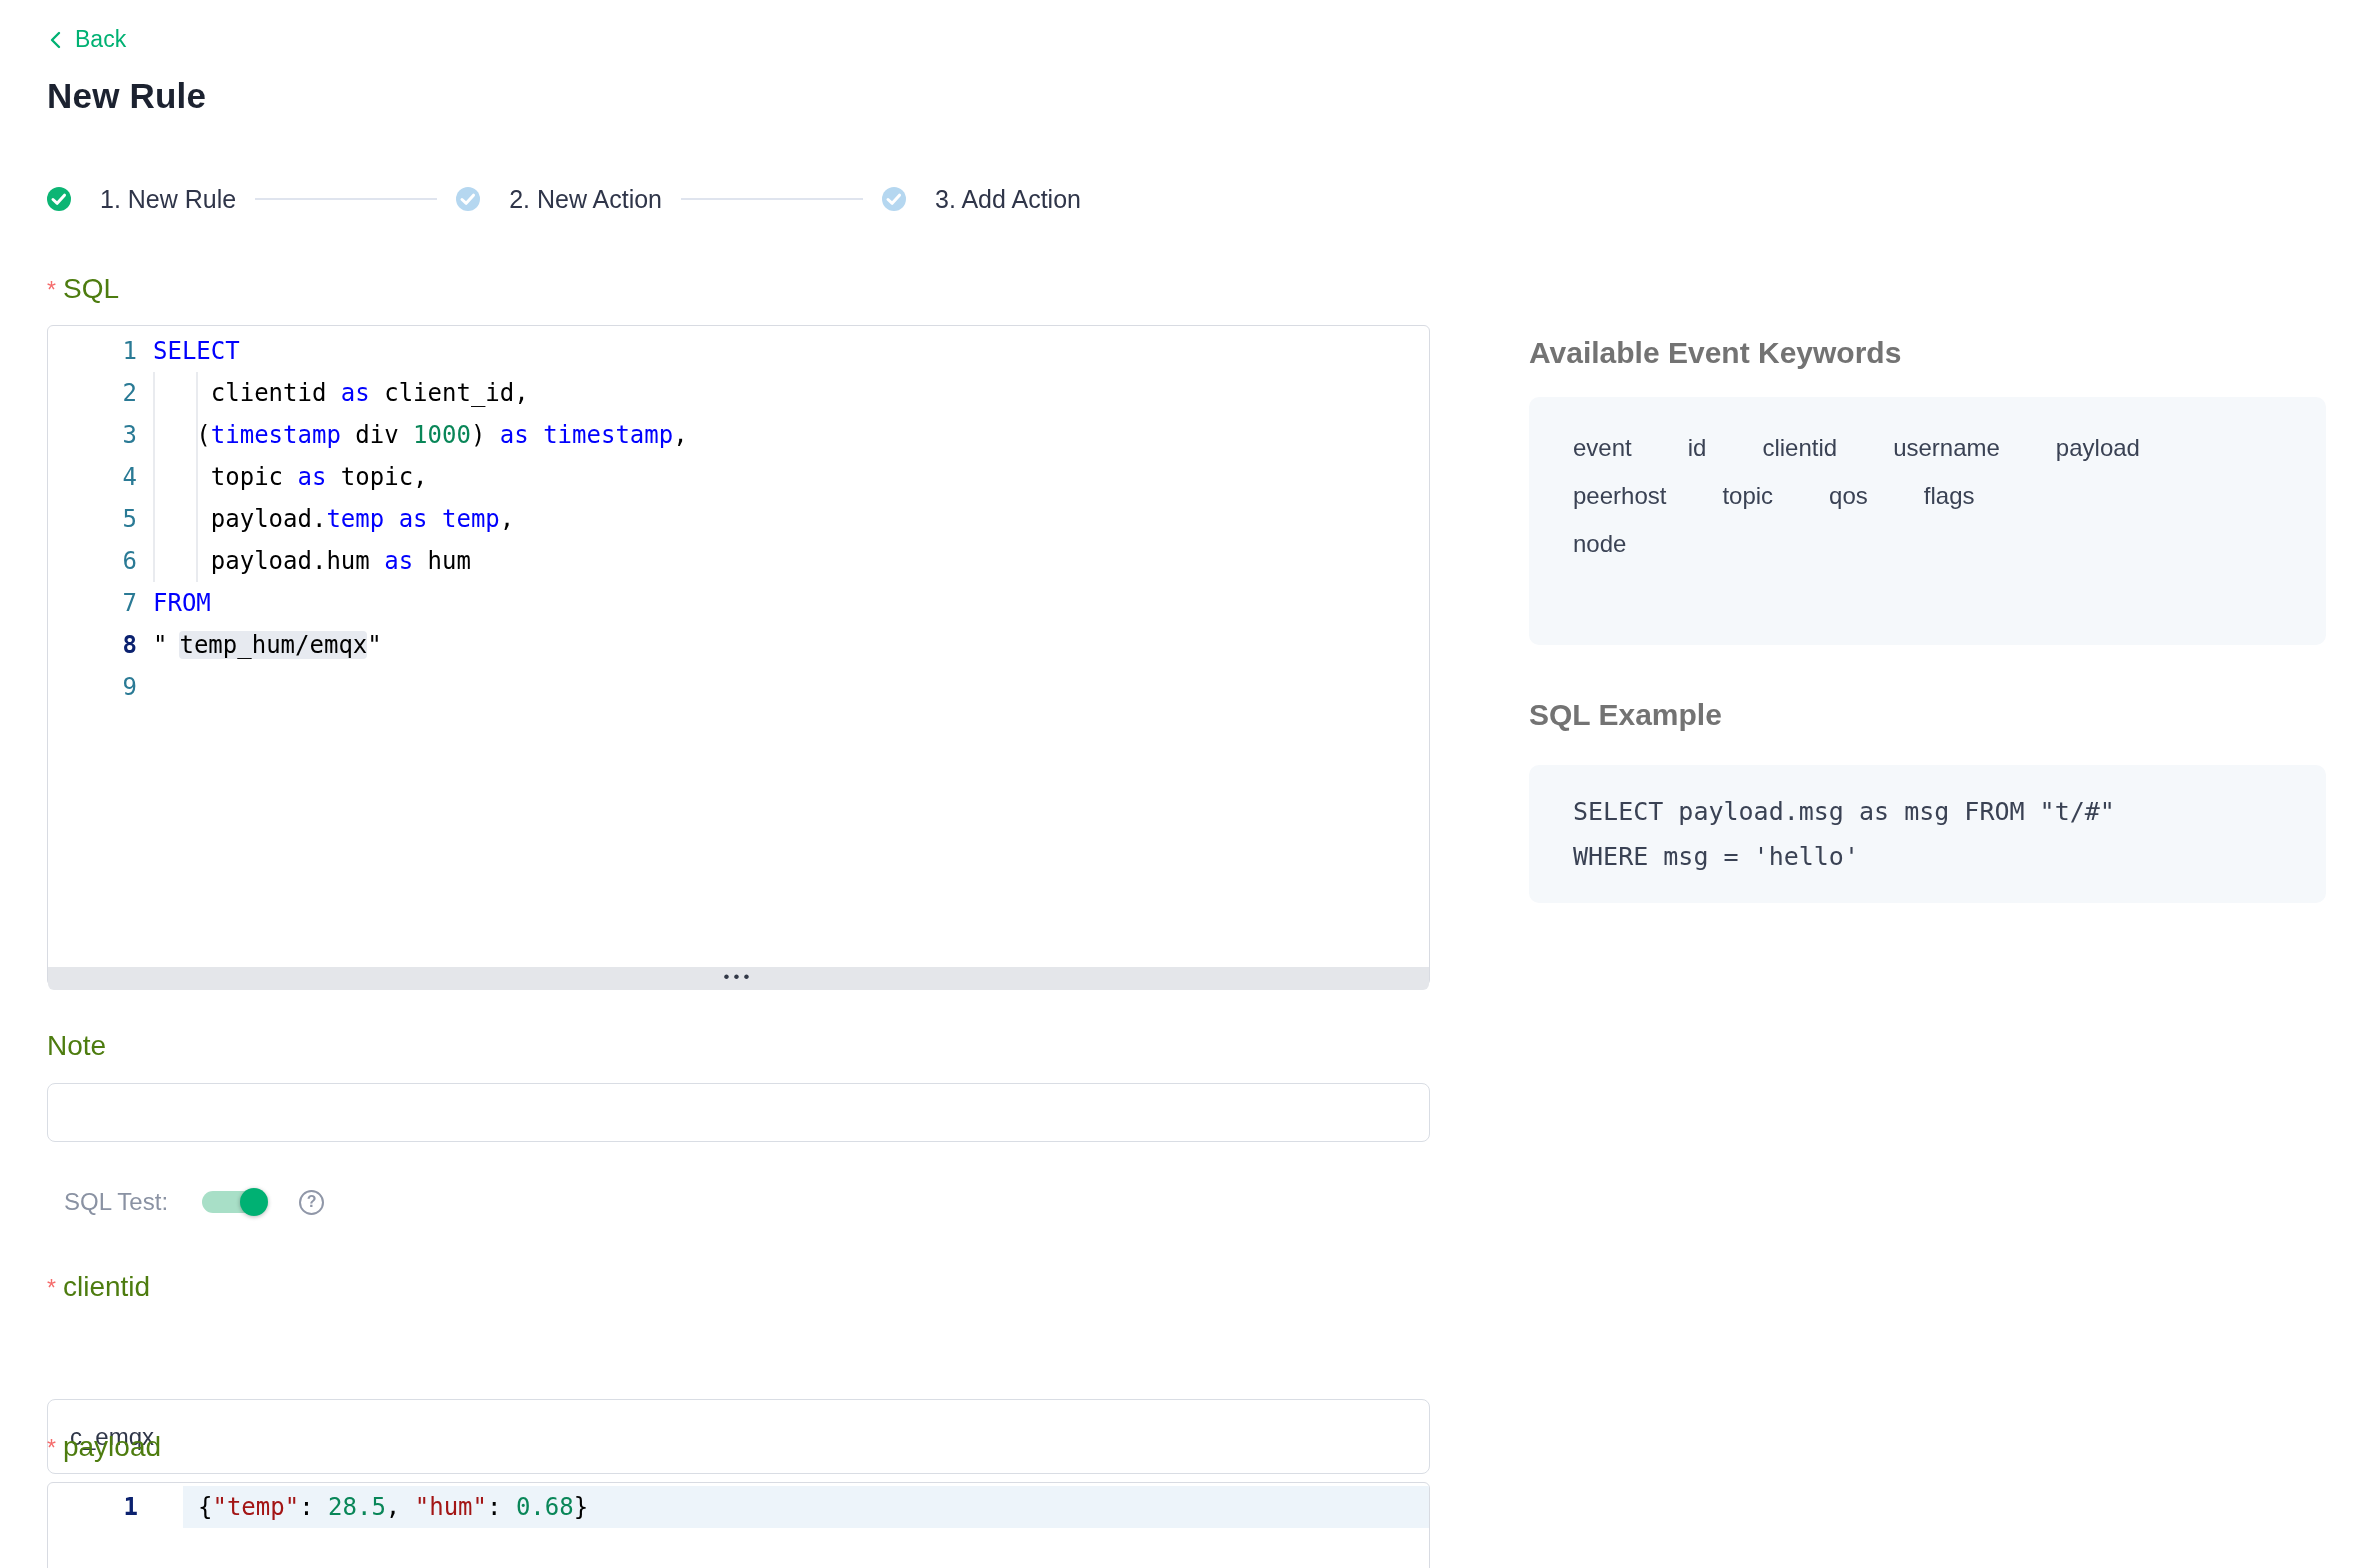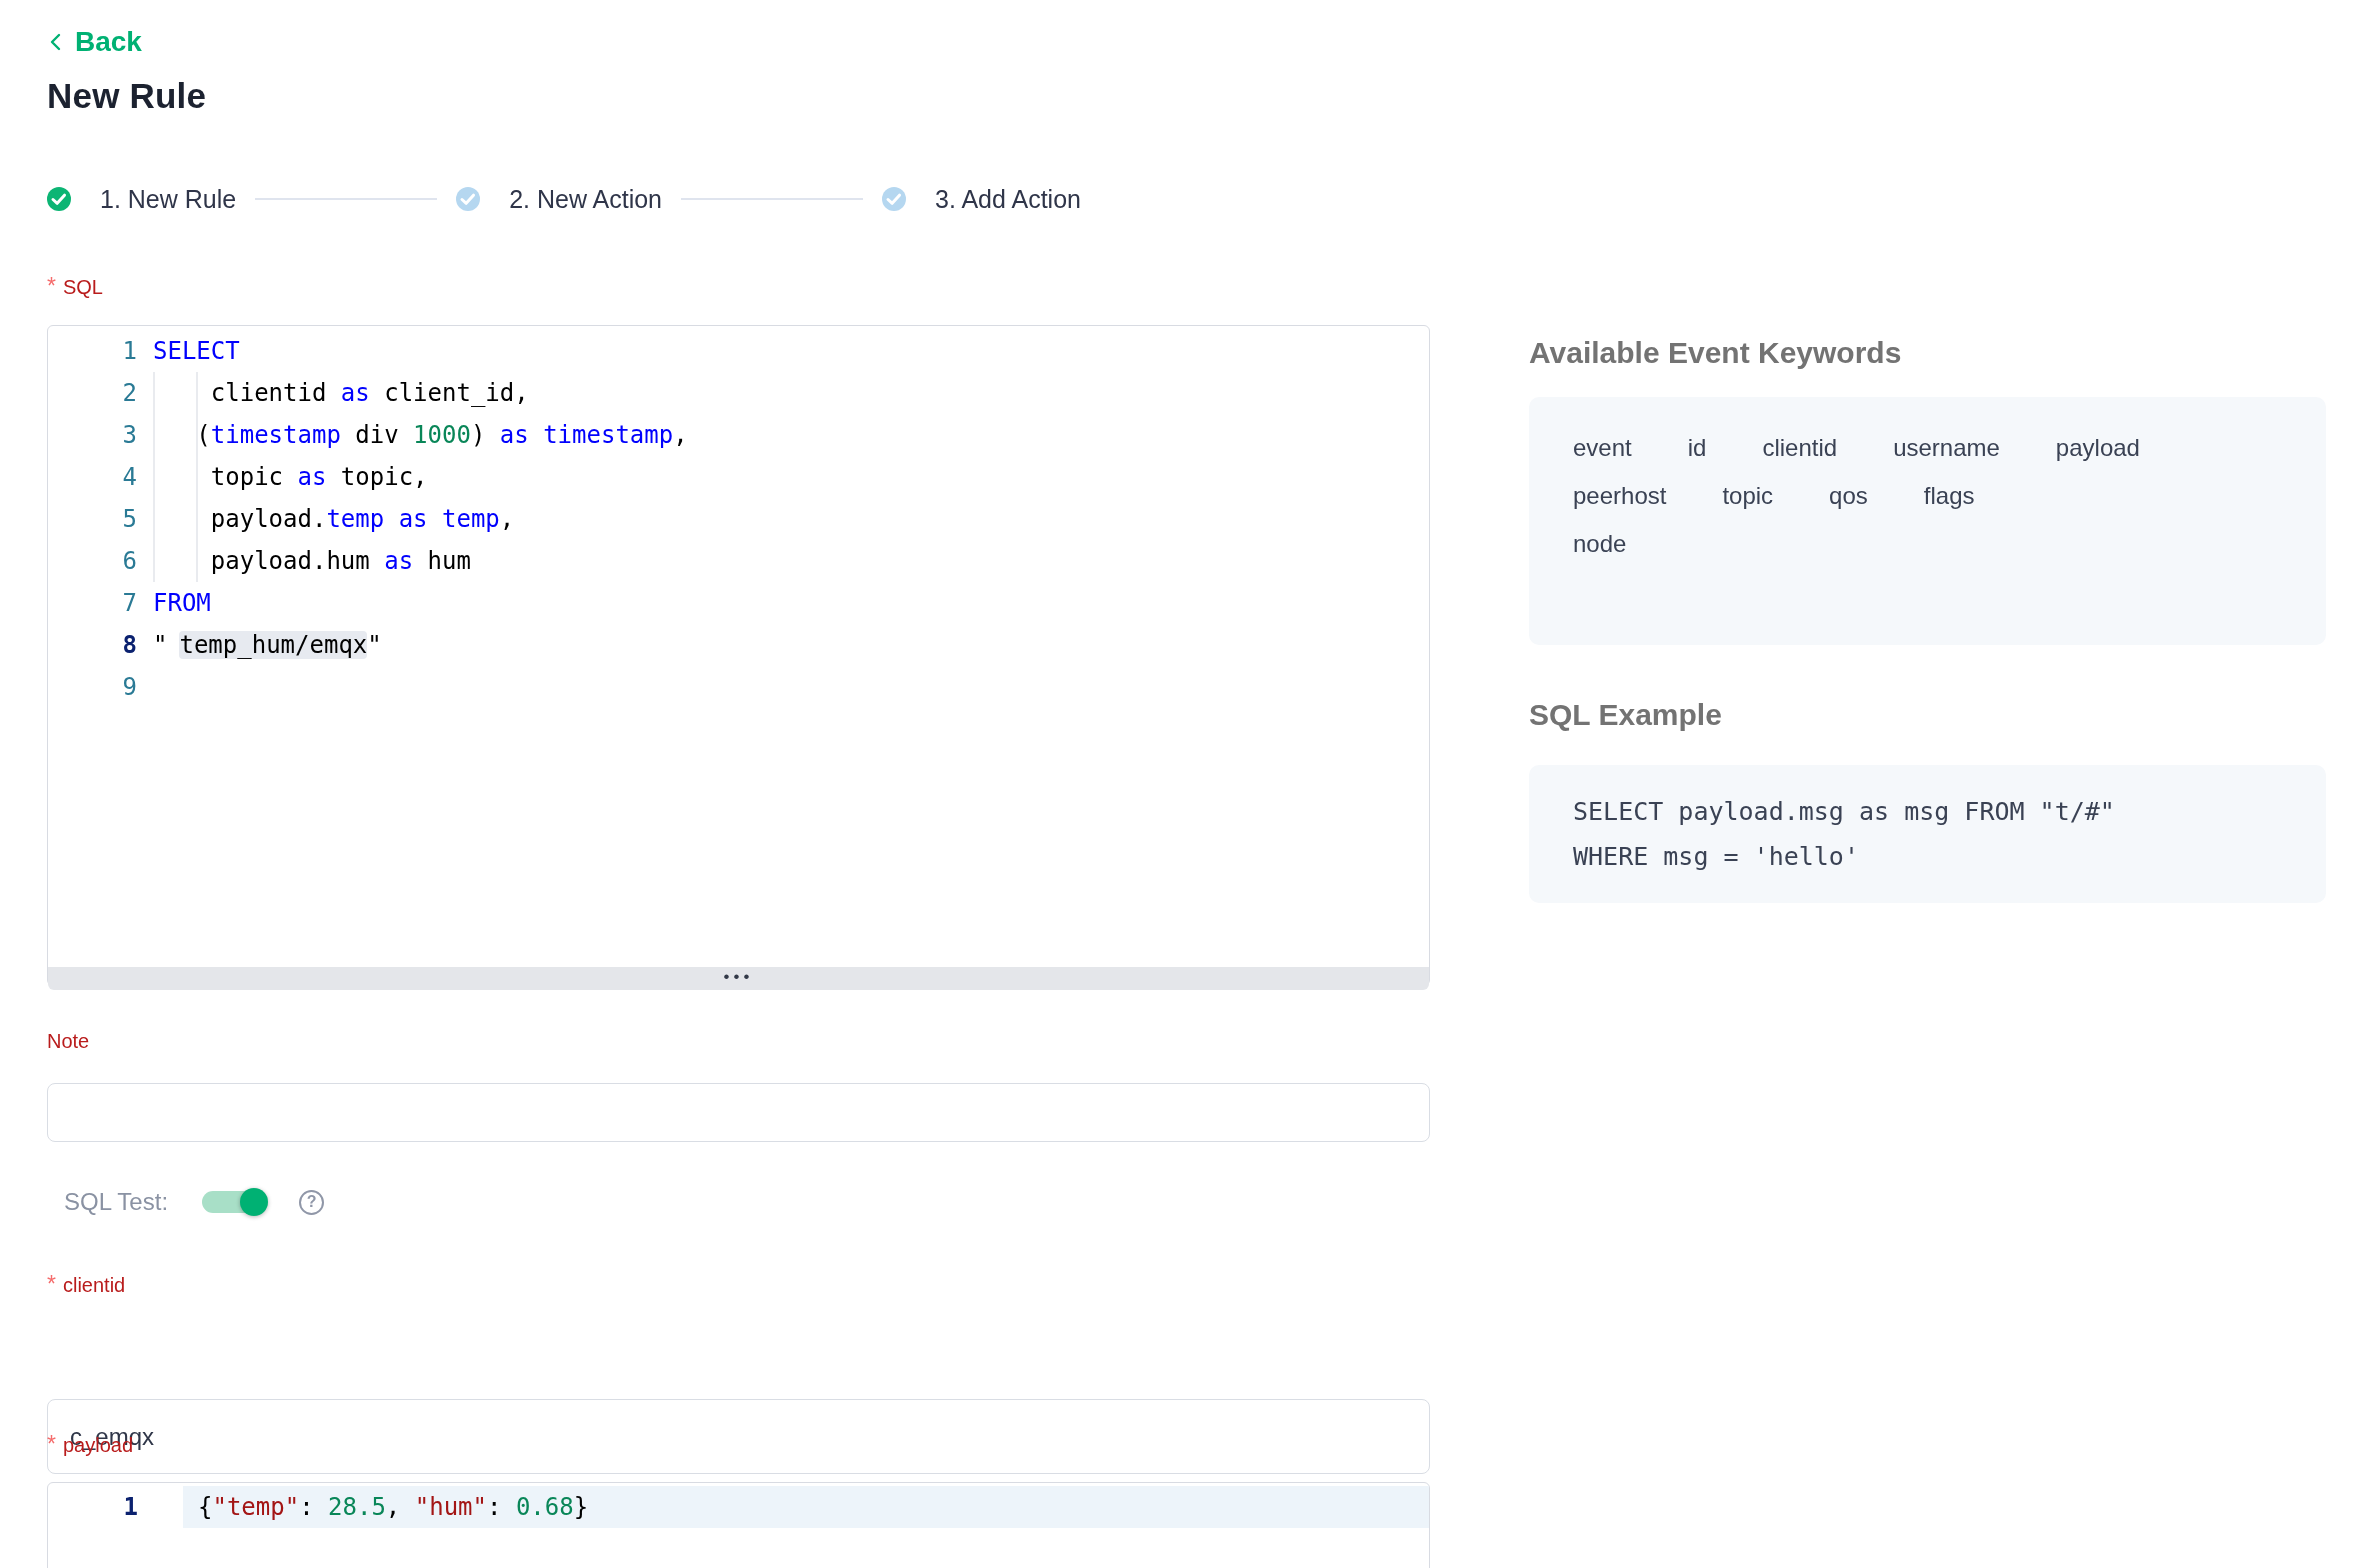--- a/index.html
+++ b/index.html
@@ -7,34 +7,34 @@
     width:2356px;height:1568px;position:relative;overflow:hidden;
     background:#ffffff;
     font-family:"Liberation Sans","DejaVu Sans",sans-serif;
     color:#2e3444;
   }
   .abs{position:absolute;}
 
   
   .back-link{left:47px;top:26px;display:flex;align-items:center;gap:10px;cursor:pointer;}
   .back-link .chev{display:flex;align-items:center;}
-  .back-label{font-size:28px;font-weight:700;color:#00B173;}
+  .back-label{font-size:23px;font-weight:400;color:#00B173;}
   .page-title{left:47px;top:76px;font-size:35px;font-weight:700;color:#1c2230;letter-spacing:.2px;}
 
   
   .steps{left:47px;top:184px;display:flex;align-items:center;height:30px;}
   .step{display:flex;align-items:center;}
   .step-circle{width:24px;height:24px;border-radius:50%;display:flex;align-items:center;justify-content:center;flex:0 0 auto;}
   .step-circle.green{background:#0CB574;}
   .step-circle.blue{background:#B5D7F0;}
   .step-label{margin-left:29px;font-size:25px;font-weight:500;color:#2f3549;white-space:nowrap;}
   .step-conn{width:182px;height:2px;background:#DFE4EE;margin:0 19px;flex:0 0 auto;}
 
   
-  .field-label{font-size:20px;color:#b91c1c;}
+  .field-label{font-size:28px;color:#4d7c0f;}
   .req-star{color:#F56C6C;margin-right:7px;font-size:23px;}
 
   
   .editor{
     left:47px;width:1383px;background:#ffffff;
     border:1px solid #D8DBE2;border-radius:6px;box-sizing:border-box;
   }
   .editor-body{position:relative;padding-top:4px;font-family:"DejaVu Sans Mono","Liberation Mono",monospace;font-size:24px;}
   .line-row{display:flex;height:42px;align-items:center;}
   .ln{width:105px;flex:0 0 auto;text-align:right;padding-right:16px;box-sizing:border-box;

